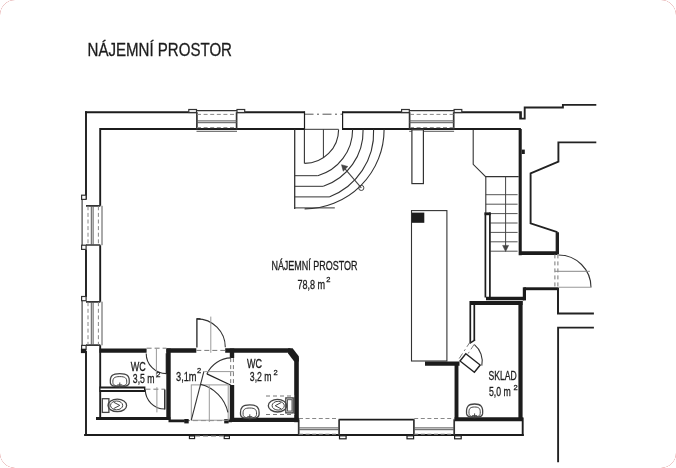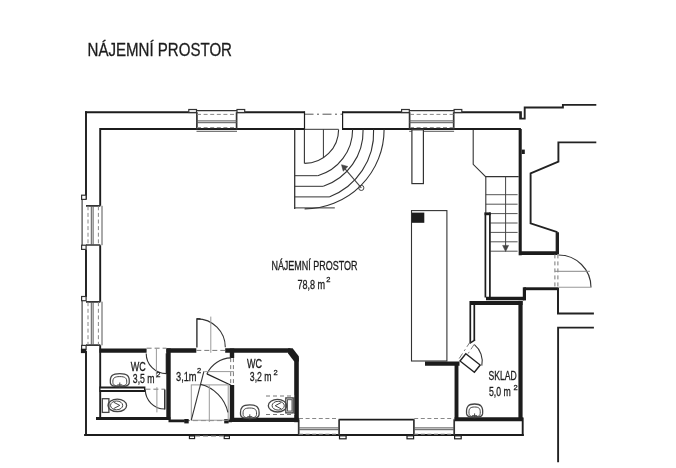--- a/index.html
+++ b/index.html
@@ -1,17 +1,17 @@
 <!DOCTYPE html>
 <html><head>
 <meta charset="utf-8">
 <style>
 html,body{margin:0;padding:0;background:#fff;}
 #page{position:relative;width:676px;height:468px;background:#b91c1c;overflow:hidden;
-font-family:"Liberation Sans", sans-serif;}
+font-family:"Liberation Sans", sans-serif;border-radius:15px;}
 svg{position:absolute;left:0;top:0;}
 text{font-family:"Liberation Sans", sans-serif;fill:#1c1c1c;stroke:#1c1c1c;stroke-width:0.3;}
 </style>
 </head>
 <body>
 <div id="page">
 <svg width="676" height="468" viewBox="0 0 676 468">
 <rect x="0" y="0" width="676" height="468" fill="#ffffff"></rect>
 
 <text x="87.5" y="55.8" font-size="18.2" textLength="144.5" lengthAdjust="spacingAndGlyphs">NÁJEMNÍ PROSTOR</text>

